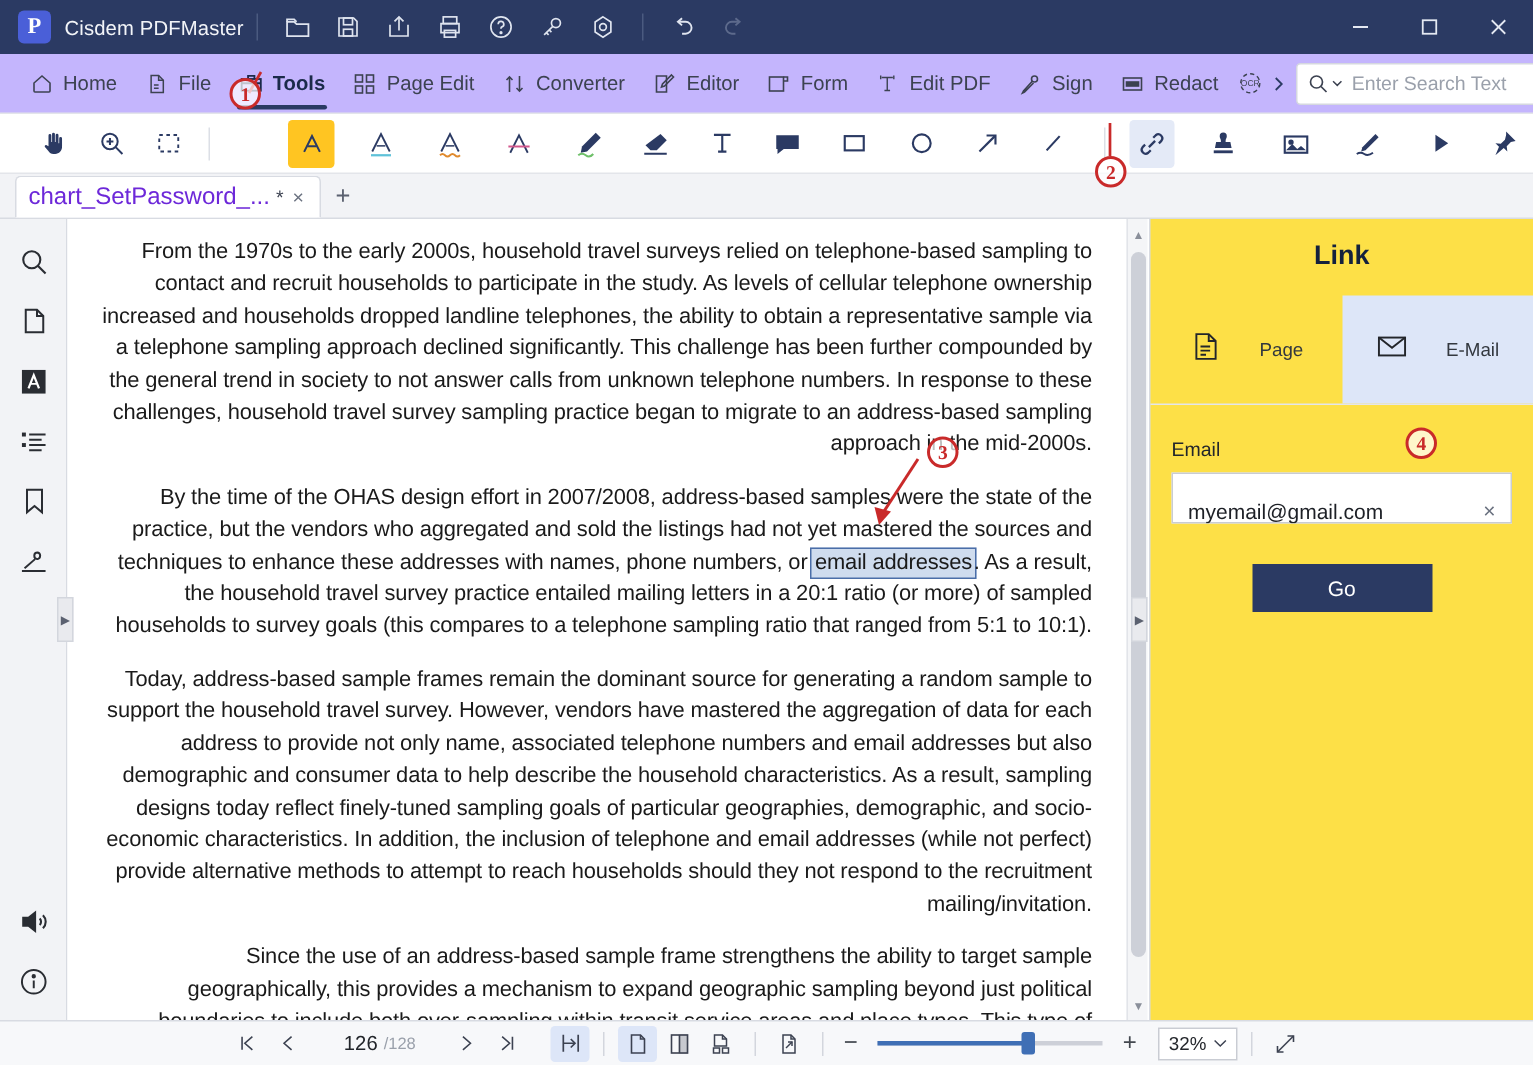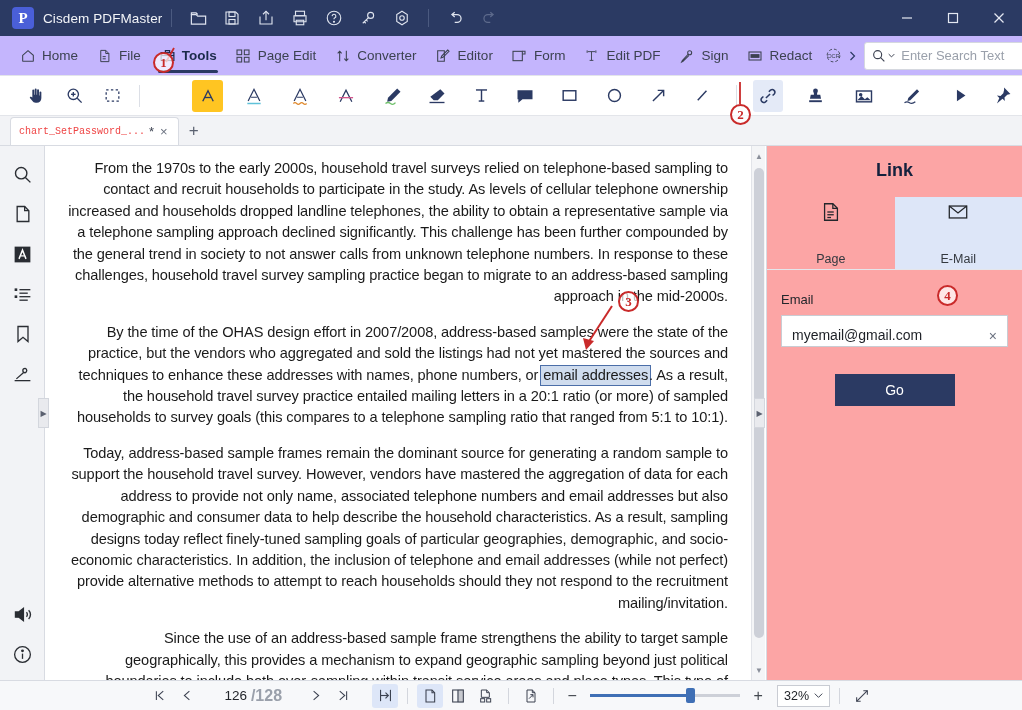--- a/index.html
+++ b/index.html
@@ -105,21 +105,21 @@
     background: #f2f3f6; border-bottom: 1px solid #d8dbe2;
     display: flex; align-items: flex-end;
   }
   .doc-tab {
     margin-left: 10px; height: 28px; min-width: 160px;
     background: #ffffff; border: 1px solid #d8dbe2; border-bottom: none;
     border-radius: 4px 4px 0 0;
     display: flex; align-items: center; padding: 0 8px; gap: 4px;
     cursor: pointer;
   }
-  .doc-tab-label { font-size: 10px; color: #ef4444; white-space: nowrap; font-family: Liberation Mono, monospace; }
+  .doc-tab-label { font-size: 16px; color: #6d28d9; white-space: nowrap; }
   .doc-tab-dirty { font-size: 13px; color: #3c4251; }
   .doc-tab-close { font-size: 13px; color: #6b7280; cursor: pointer; padding: 0 2px; }
   .tab-add {
     width: 30px; height: 28px; display: flex; align-items: center;
     justify-content: center; font-size: 17px; color: #5b6170; cursor: pointer;
   }
 
   
   .leftrail {
     position: absolute; left: 0; top: 146px; width: 45px; height: 534px;
@@ -185,41 +185,41 @@
   .collapse-handle {
     position: absolute; width: 11px; height: 30px;
     background: #e9eaee; border: 1px solid #d3d6dd;
     display: flex; align-items: center; justify-content: center;
     cursor: pointer; color: #5b6170; font-size: 8px;
   }
 
   
   .rightpanel {
     position: absolute; right: 0; top: 146px; width: 256px; height: 534px;
-    background: #fca5a5; border-left: 1px solid #d8dbe2;
+    background: #fde047; border-left: 1px solid #d8dbe2;
   }
   .rp-title {
     text-align: center; font-size: 18px; font-weight: bold;
     color: #14213d; margin-top: 14px; font-family: "Liberation Sans", sans-serif;
   }
   .rp-types {
     display: flex; margin-top: 16px; border-bottom: 1px solid #e4e6eb;
   }
   .rp-type {
-    flex: 1; height: 72px; display: flex; flex-direction: column;
+    flex: 1; height: 72px; display: flex; 
     align-items: center; justify-content: center; gap: 25px; cursor: pointer;
   }
   .rp-type.active { background: #dde6f8; }
   .rp-type-label { font-size: 12.5px; color: #33383f; }
   .rp-field-label {
     margin: 22px 0 8px 14px; font-size: 13px; color: #23262b;
   }
   .rp-input-wrap {
     margin: 0 14px; height: 32px; border: 1px solid #c9ccd3;
-    background: #fff; display: flex; align-items: flex-end; padding: 2px 8px;
+    background: #fff; display: flex; align-items: flex-start; padding: 16px 8px;
   }
   .rp-input {
     flex: 1; border: none; outline: none; font-size: 14px; color: #1d2026;
     font-family: "Liberation Sans", sans-serif; background: transparent;
   }
   .rp-clear { color: #6b7280; font-size: 14px; cursor: pointer; padding: 0 2px; }
   .rp-go {
     display: block; margin: 27px auto 0 auto; width: 120px; height: 32px;
     background: #2b3a63; color: #ffffff; border: none;
     font-size: 14px; cursor: pointer;
@@ -234,21 +234,21 @@
   }
   .sb-btn {
     width: 26px; height: 24px; display: flex; align-items: center;
     justify-content: center; cursor: pointer; border-radius: 3px;
     color: #3c4251;
   }
   .sb-btn.on { background: #dde6f8; }
   .sb-page-cur {
     font-size: 13.5px; color: #23262b; min-width: 30px; text-align: right;
   }
-  .sb-page-tot { font-size: 16px; color: #9aa0ab; margin-left: 2px; font-weight: bold; }
+  .sb-page-tot { font-size: 11px; color: #9aa0ab; margin-left: 2px; }
   .sb-sep { width: 1px; height: 16px; background: #d3d6dd; margin: 0 7px; }
   .zoom-slider {
     position: relative; width: 150px; height: 16px; margin: 0 7px;
     display: flex; align-items: center;
   }
   .zoom-track {
     position: absolute; left: 0; right: 0; height: 3px; background: #cdd0d8;
   }
   .zoom-fill {
     position: absolute; left: 0; width: 68%; height: 3px; background: #3f6fb5;

